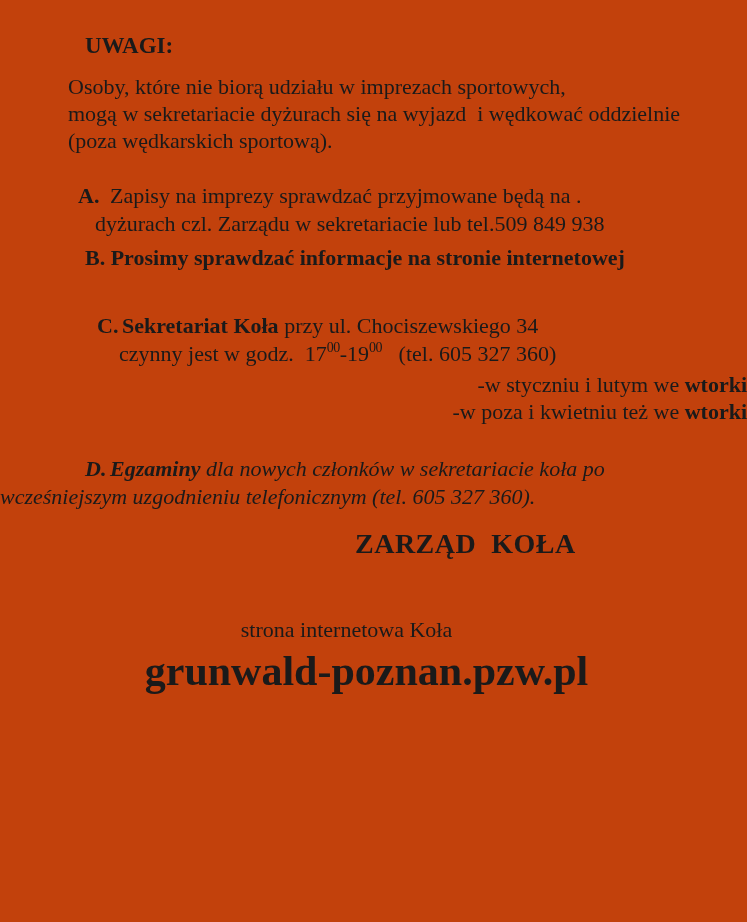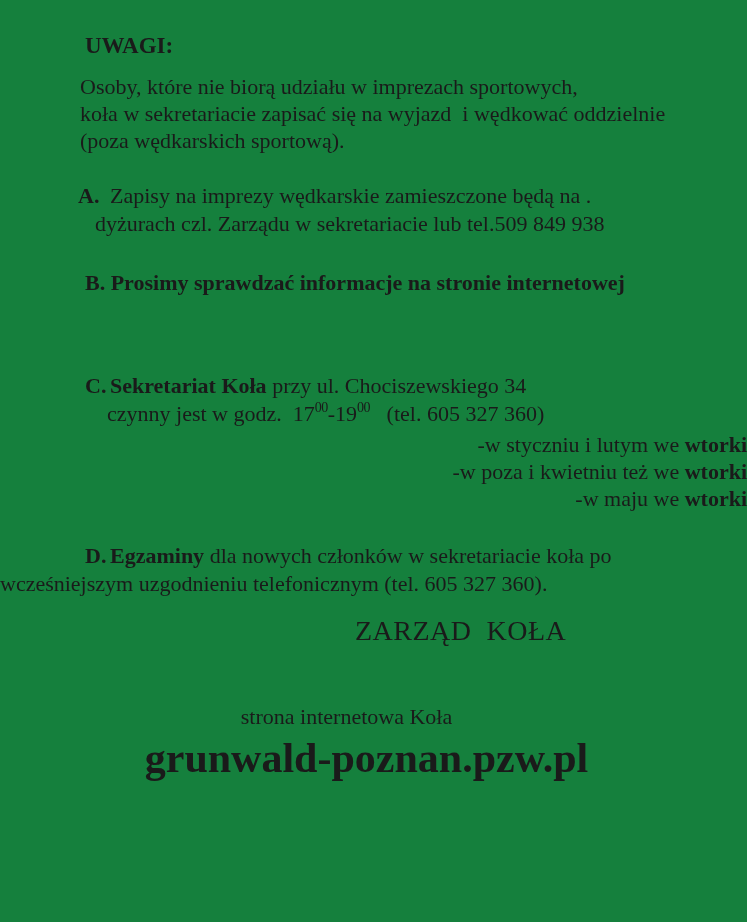--- a/index.html
+++ b/index.html
@@ -4,94 +4,93 @@
 <style>
   html, body {
     margin: 0;
     padding: 0;
     background: #ffffff;
   }
   .page {
     position: relative;
     width: 747px;
     height: 922px;
-    background: #15803d;
+    background: #c2410c;
     font-family: "Liberation Serif", "DejaVu Serif", serif;
     color: #1a1a1a;
     overflow: hidden;
     box-sizing: border-box;
     padding-top: 33px;
   }
   .line {
     white-space: pre;
     font-size: 22px;
     line-height: 28px;
   }
   .page-title {
     margin: 0 0 0 85px;
     font-size: 23px;
     font-weight: bold;
     line-height: 26px;
     white-space: pre;
   }
   .intro {
     margin-top: 14px;
-    margin-left: 12px;
   }
   .intro .line {
     margin-left: 68px;
     line-height: 27px;
   }
   .section-a { margin-top: 28px; }
   .section-a .first { margin-left: 78px; }
   .section-a .cont  { margin-left: 95px; }
   .item-label {
     display: inline-block;
     font-weight: bold;
   }
   .section-a .item-label { width: 32px; }
   .b-heading {
-    margin: 32px 0 0 85px;
+    margin: 7px 0 0 85px;
     font-size: 22px;
     font-weight: bold;
     line-height: 25px;
     white-space: pre;
   }
   .b-para { margin-top: 32px; }
   .b-para .line { line-height: 27px; }
   .b-para .l1 { margin-left: 110px; }
   .b-para .l2 { margin-left: 102px; }
-  .section-c { margin-top: 77px; }
+  .section-c { margin-top: 42px; padding-left: 12px; }
   .section-c .first { margin-left: 85px; }
   .section-c .cont  { margin-left: 107px; }
   .section-c .item-label,
   .section-d .item-label { width: 25px; }
   .bold { font-weight: bold; }
   .sup {
     font-size: 14px;
     position: relative;
     top: -9px;
     letter-spacing: -0.5px;
   }
   .bullet {
     margin-left: 113px;
     line-height: 27px;
     text-align: right;
   }
   .bullet .dash {
     display: inline-block;
     width: 47px;
   }
-  .section-d { margin-top: 30px; }
+  .section-d { margin-top: 30px; font-style: italic; }
   .section-d .first { margin-left: 85px; }
   .section-d .cont  { }
   .signature {
     margin: 19px 0 0 355px;
     font-size: 28px;
-    font-weight: normal;
+    font-weight: bold;
     line-height: 28px;
     white-space: pre;
     letter-spacing: 0.5px;
   }
   .footer-caption {
     margin-top: 60px;
     text-align: center;
     transform: translateX(-27px);
     font-size: 22px;
     line-height: 23px;
@@ -109,38 +108,37 @@
 </style>
 </head>
 <body>
 
 <div class="page">
 
   <h1 class="page-title">UWAGI:</h1>
 
   <div class="intro">
     <div class="line">Osoby, które nie biorą udziału w imprezach sportowych,</div>
-    <div class="line">koła w sekretariacie zapisać się na wyjazd  i wędkować oddzielnie</div>
+    <div class="line">mogą w sekretariacie dyżurach się na wyjazd  i wędkować oddzielnie</div>
     <div class="line">(poza wędkarskich sportową).</div>
   </div>
 
   <div class="section-a">
-    <div class="line first"><span class="item-label">A.</span><span>Zapisy na imprezy wędkarskie zamieszczone będą na .</span></div>
+    <div class="line first"><span class="item-label">A.</span><span>Zapisy na imprezy sprawdzać przyjmowane będą na .</span></div>
     <div class="line cont">dyżurach czl. Zarządu w sekretariacie lub tel.509 849 938</div>
   </div>
 
   <div class="b-heading">B. Prosimy sprawdzać informacje na stronie internetowej</div>
 
 
   <div class="section-c">
     <div class="line first"><span class="item-label">C.</span><span class="bold">Sekretariat Koła</span><span> przy ul. Chociszewskiego 34</span></div>
     <div class="line cont"><span>czynny jest w godz.  </span><span>17</span><span class="sup">00</span><span>-</span><span>19</span><span class="sup">00</span><span>   (tel. 605 327 360)</span></div>
     <div class="line bullet"><span class="dash">-</span><span>w styczniu i lutym we </span><span class="bold">wtorki</span></div>
     <div class="line bullet"><span class="dash">-</span><span>w poza i kwietniu też we </span><span class="bold">wtorki</span></div>
-    <div class="line bullet"><span class="dash">-</span><span>w maju we </span><span class="bold">wtorki</span></div>
   </div>
 
   <div class="section-d">
     <div class="line first"><span class="item-label">D.</span><span class="bold">Egzaminy</span><span> dla nowych członków w sekretariacie koła po</span></div>
     <div class="line cont">wcześniejszym uzgodnieniu telefonicznym (tel. 605 327 360).</div>
   </div>
 
   <div class="signature">ZARZĄD  KOŁA</div>
 
   <div class="footer-caption">strona internetowa Koła</div>

